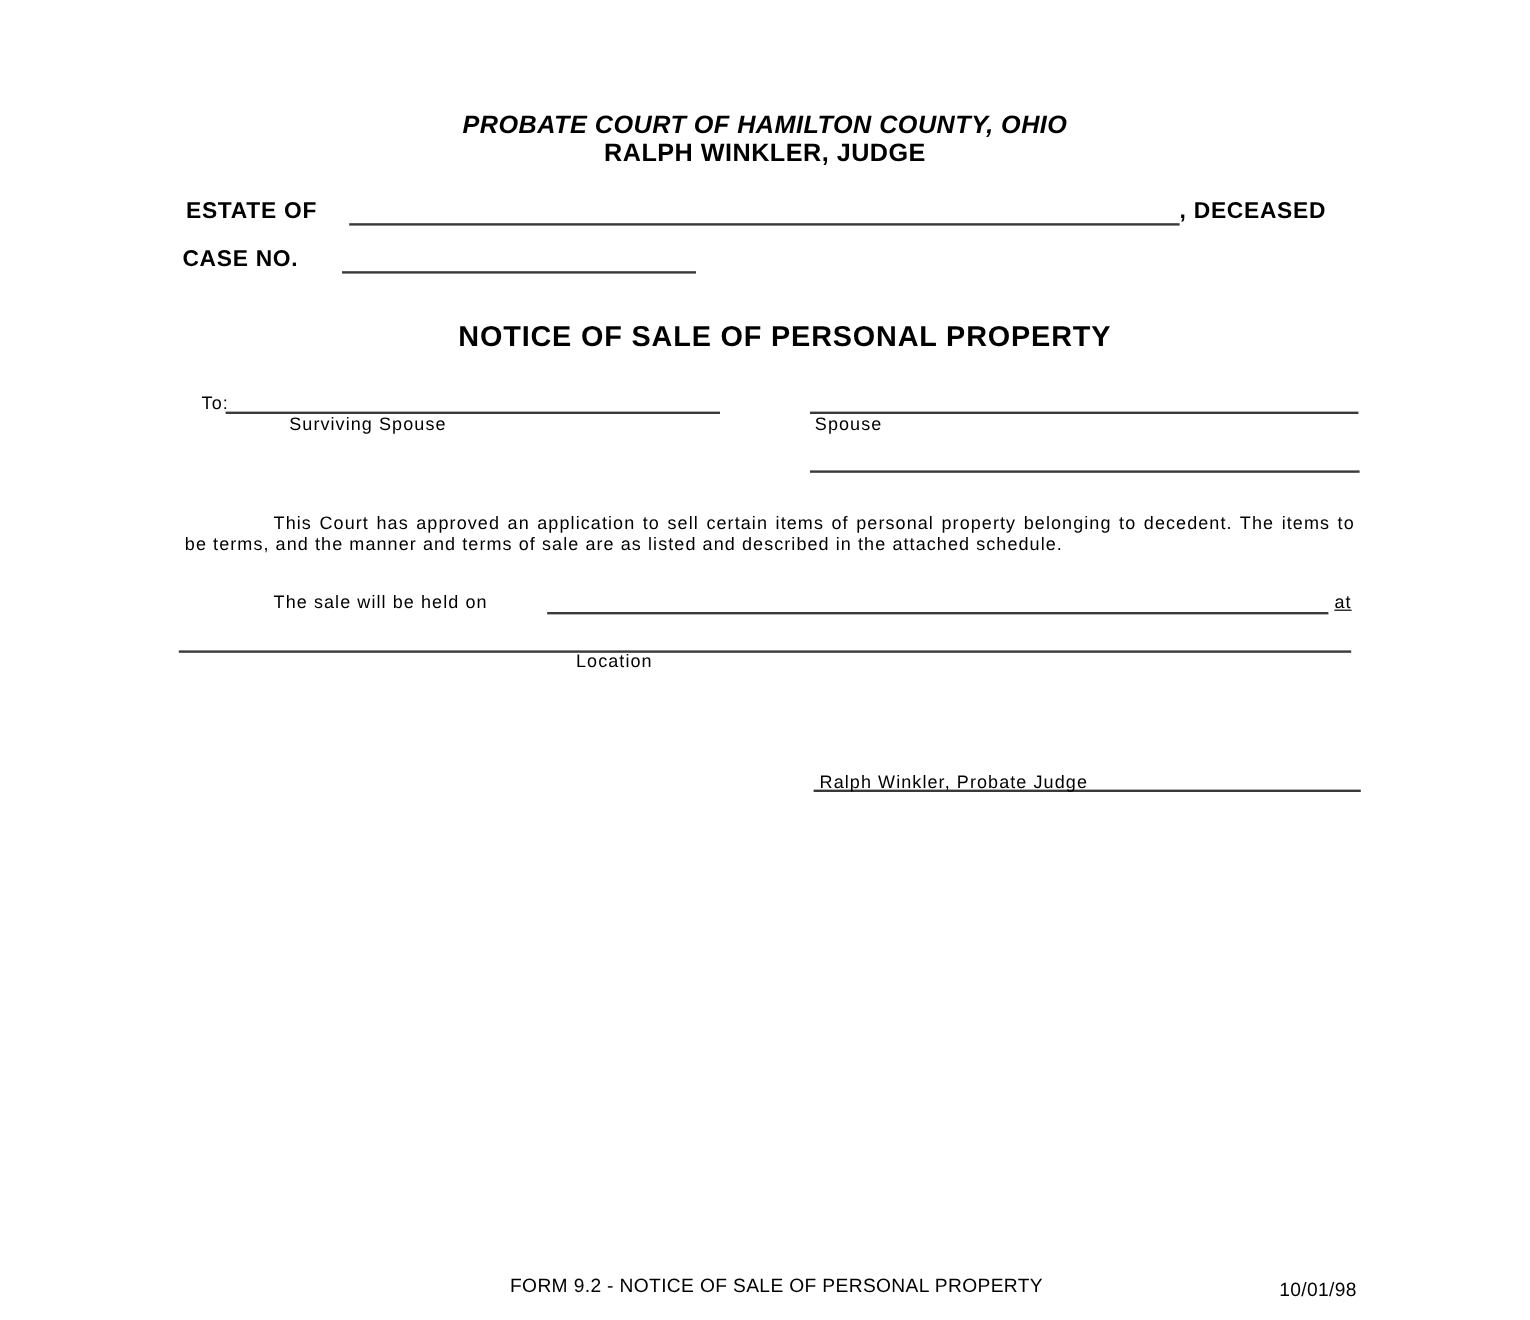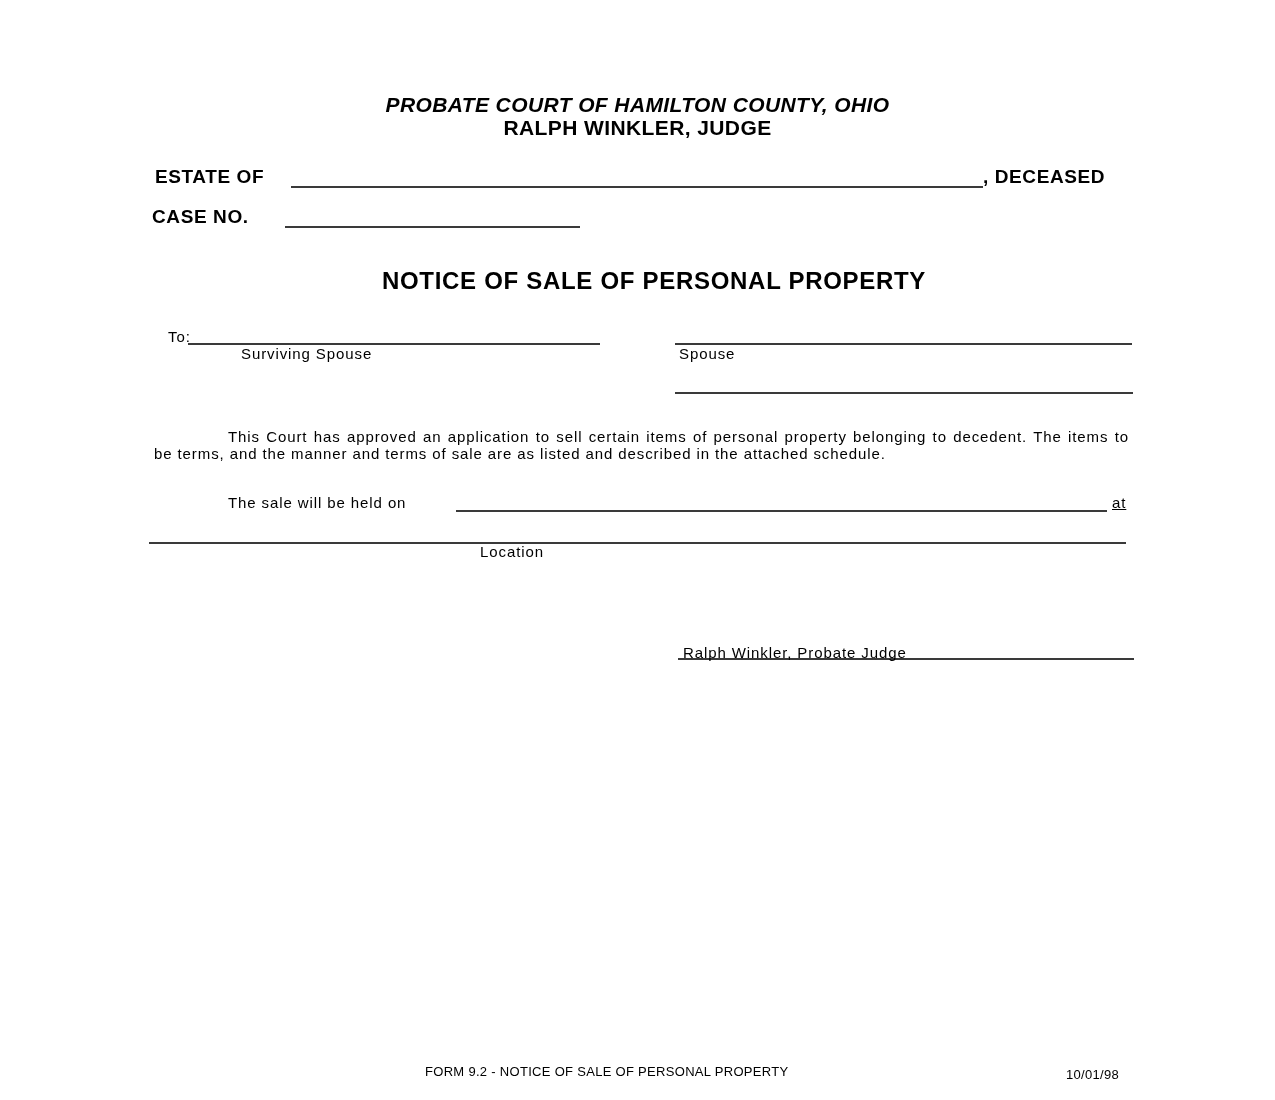--- a/index.html
+++ b/index.html
@@ -45,21 +45,21 @@
     .para {
       position: absolute;
       left: 154px;
       top: 428px;
       width: 975px;
       font-size: 15px;
       line-height: 17px;
       letter-spacing: 0.9px;
       text-align: justify;
     }
-    .footer { font-size: 13px; letter-spacing: 0.3px; }
+    .footer { font-size: 16px; letter-spacing: 0.3px; }
   </style>
 </head>
 <body>
 
 <div class="abs hdr" style="top:93px;font-style:italic;">PROBATE COURT OF HAMILTON COUNTY, OHIO</div>
 <div class="abs hdr" style="top:116px;">RALPH WINKLER, JUDGE</div>
 
 <div class="abs bold18" style="left:155px; top:166px;text-align:right;">ESTATE OF</div>
 <input class="field" style="left: 291px; top: 166px; width: 692px; height: 22px;" type="text" value="">
 <div class="abs bold18" style="left:983px; top:166px;">, DECEASED</div>

